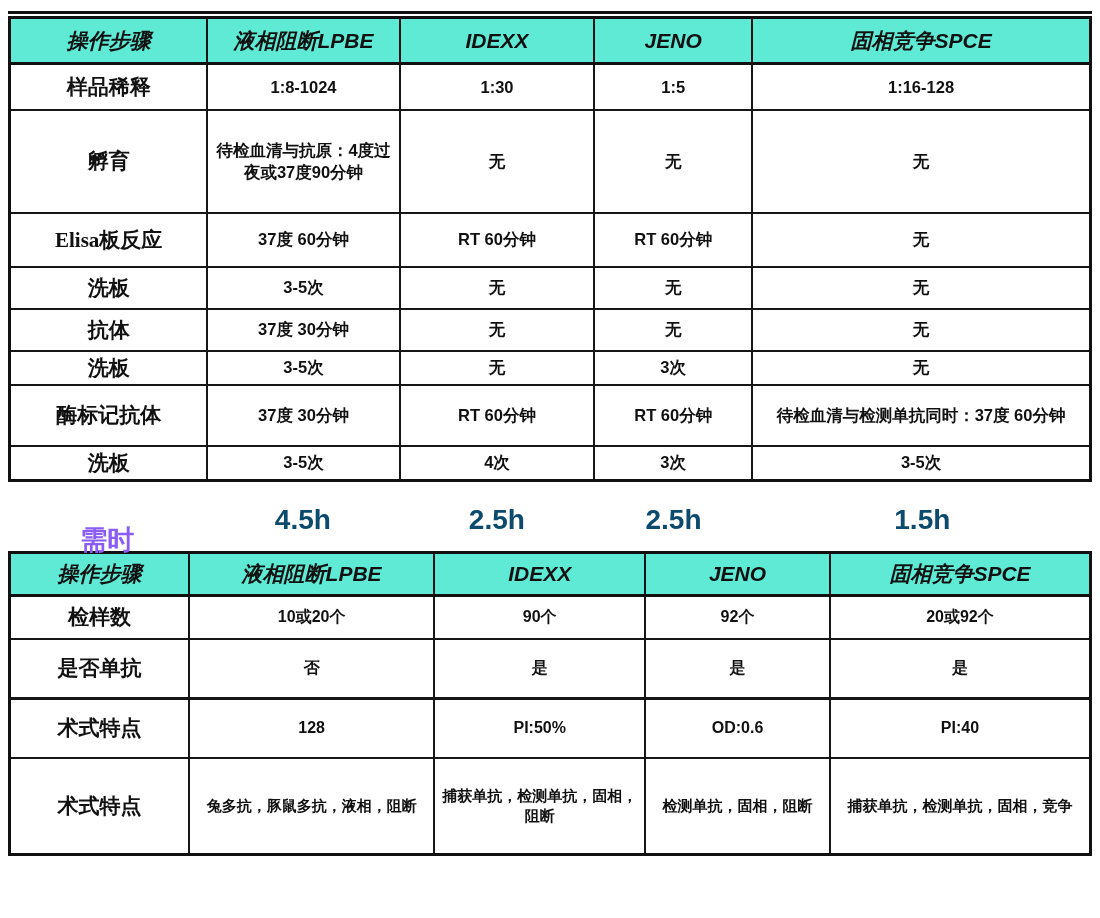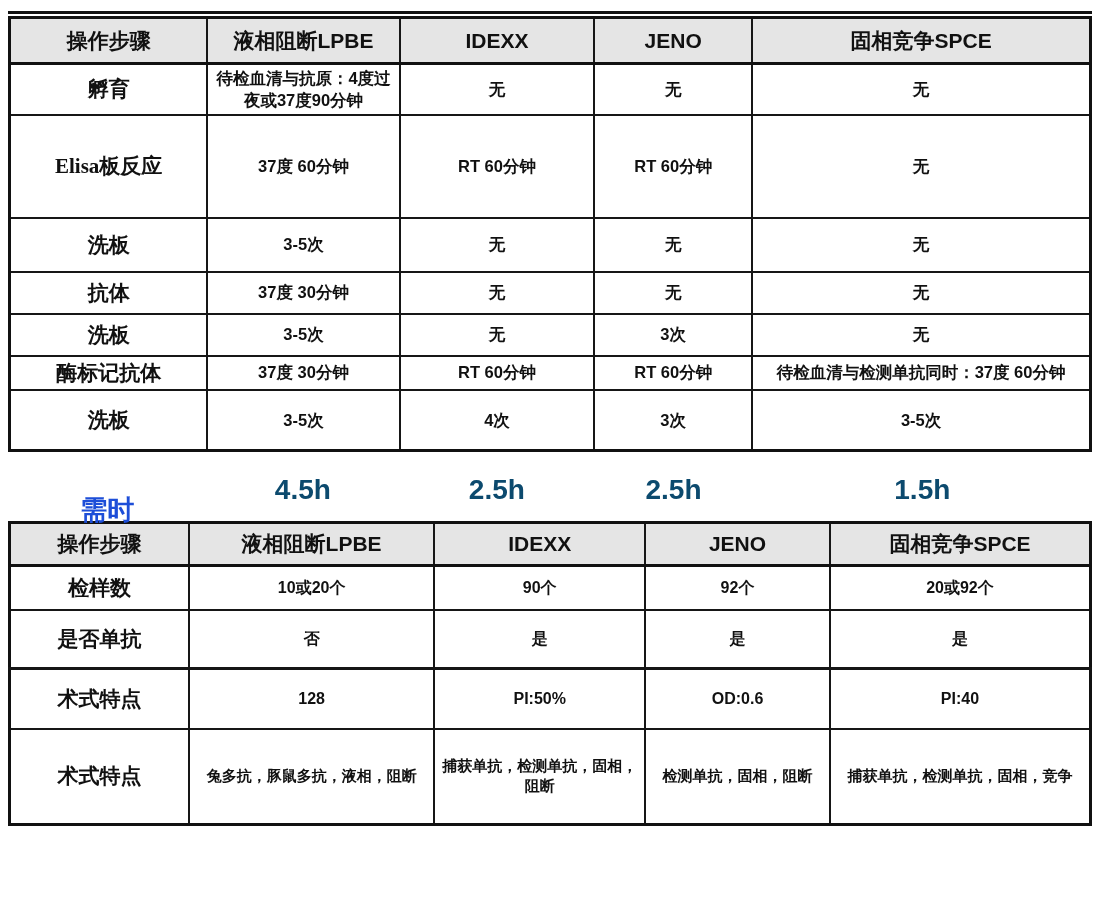--- a/index.html
+++ b/index.html
@@ -22,24 +22,25 @@
   }
   .cmp-table th,.cmp-table td{
     border:2px solid #161616;
     text-align:center;
     vertical-align:middle;
     padding:2px 6px;
     overflow:hidden;
   }
   .cmp-table{border:3px solid #111;}
   .cmp-table thead th{
-    background:#e5e5e5;
+    background:#5eead4;
     font-weight:bold;
     font-size:21px;
     border-bottom:3px solid #111;
+    font-style:italic;
   }
   .row-label{
     font-family:"Liberation Serif", serif;
     font-size:21px;
     font-weight:600;
   }
   .cell-val{
     font-weight:bold;
     font-size:16.5px;
     line-height:1.35;
@@ -59,21 +60,21 @@
   
   .time-row{
     width:1084px;margin-left:8px;
     display:grid;
     grid-template-columns:18.3% 17.8% 18% 14.6% 31.3%;
     align-items:center;
     height:44px;
   }
   .time-label{
     font-family:"Liberation Serif", serif;
-    color:#1d4ed8;
+    color:#8b5cf6;
     font-size:27px;
     font-weight:600;
     text-align:center;
     margin-top:40px;
   }
   .time-val{
     color:#0c4a6e;
     font-size:28px;
     font-weight:bold;
     text-align:center;
@@ -108,20 +109,27 @@
     <tr>
       <th>操作步骤</th>
       <th>液相阻断LPBE</th>
       <th>IDEXX</th>
       <th>JENO</th>
       <th>固相竞争SPCE</th>
     </tr>
   </thead>
   <tbody>
     <tr>
+      <td class="row-label">样品稀释</td>
+      <td class="cell-val">1:8-1024</td>
+      <td class="cell-val">1:30</td>
+      <td class="cell-val">1:5</td>
+      <td class="cell-val">1:16-128</td>
+    </tr>
+    <tr>
       <td class="row-label">孵育</td>
       <td class="cell-val">待检血清与抗原：4度过夜或37度90分钟</td>
       <td class="cell-val">无</td>
       <td class="cell-val">无</td>
       <td class="cell-val">无</td>
     </tr>
     <tr>
       <td class="row-label">Elisa板反应</td>
       <td class="cell-val">37度  60分钟</td>
       <td class="cell-val">RT 60分钟</td>

